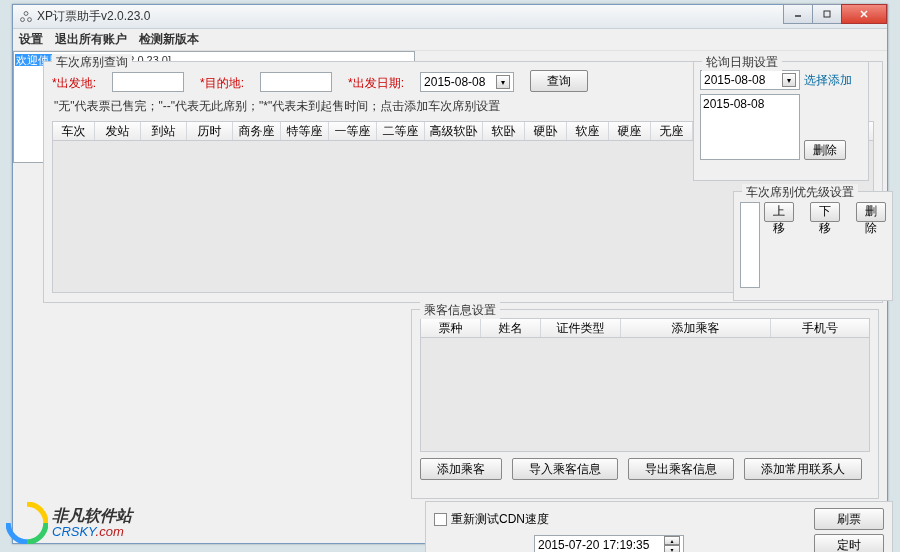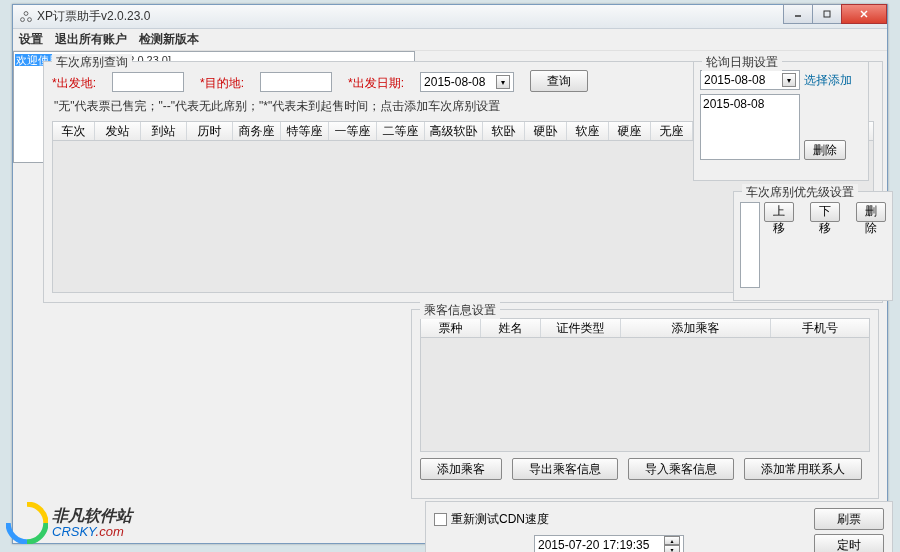--- a/index.html
+++ b/index.html
@@ -185,22 +185,22 @@
       <div class="pass-header">
         <div class="th" style="width:60px">票种</div>
         <div class="th" style="width:60px">姓名</div>
         <div class="th" style="width:80px">证件类型</div>
         <div class="th" style="width:150px">添加乘客</div>
         <div class="th" style="flex:1;border-right:none">手机号</div>
       </div>
       <div class="pass-body"></div>
       <div class="pass-btns">
         <button class="btn">添加乘客</button>
+        <button class="btn">导入乘客信息</button>
         <button class="btn">导出乘客信息</button>
-        <button class="btn">导入乘客信息</button>
         <button class="btn">添加常用联系人</button>
       </div>
     </div>
 
     <div class="groupbox gb-bottom">
       <div class="bottom-row">
         <div style="flex:1; display:flex; align-items:center; gap:4px;">
           <span class="chk"></span>
           <span>重新测试CDN速度</span>
         </div>

